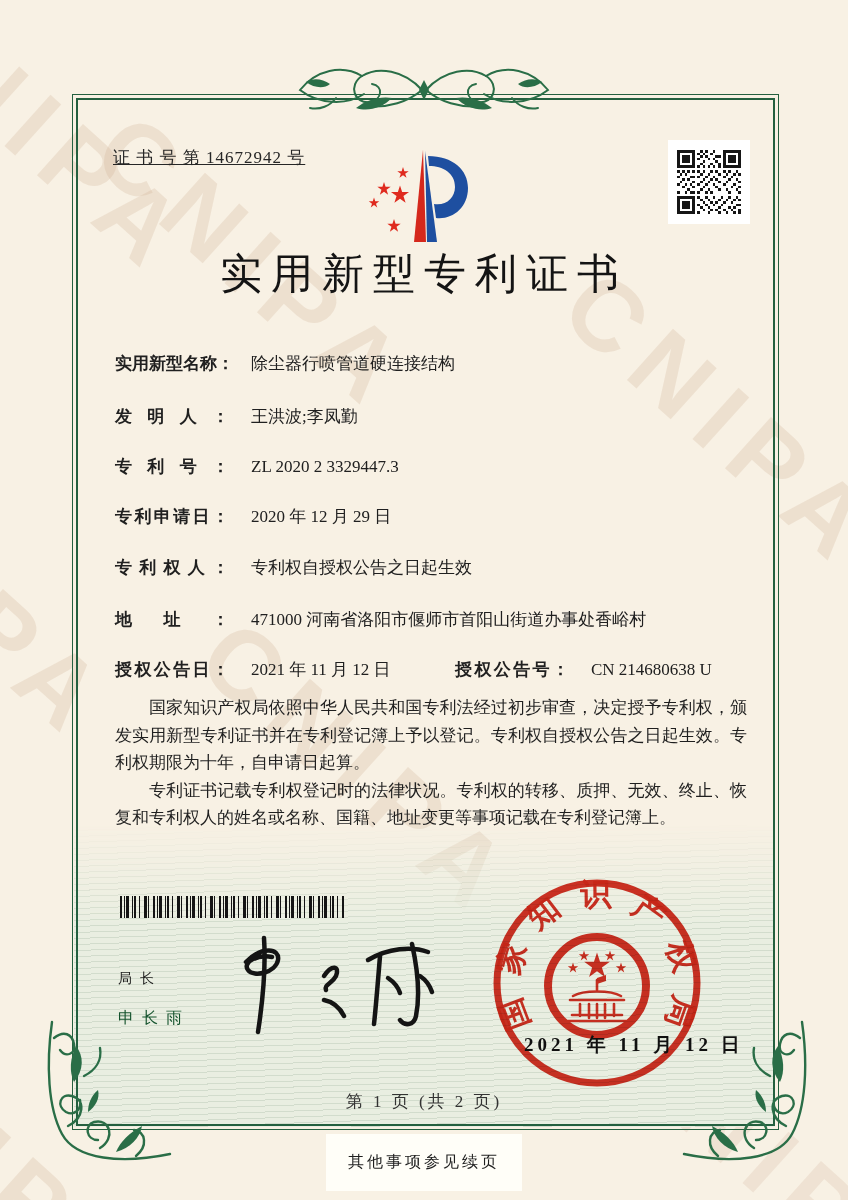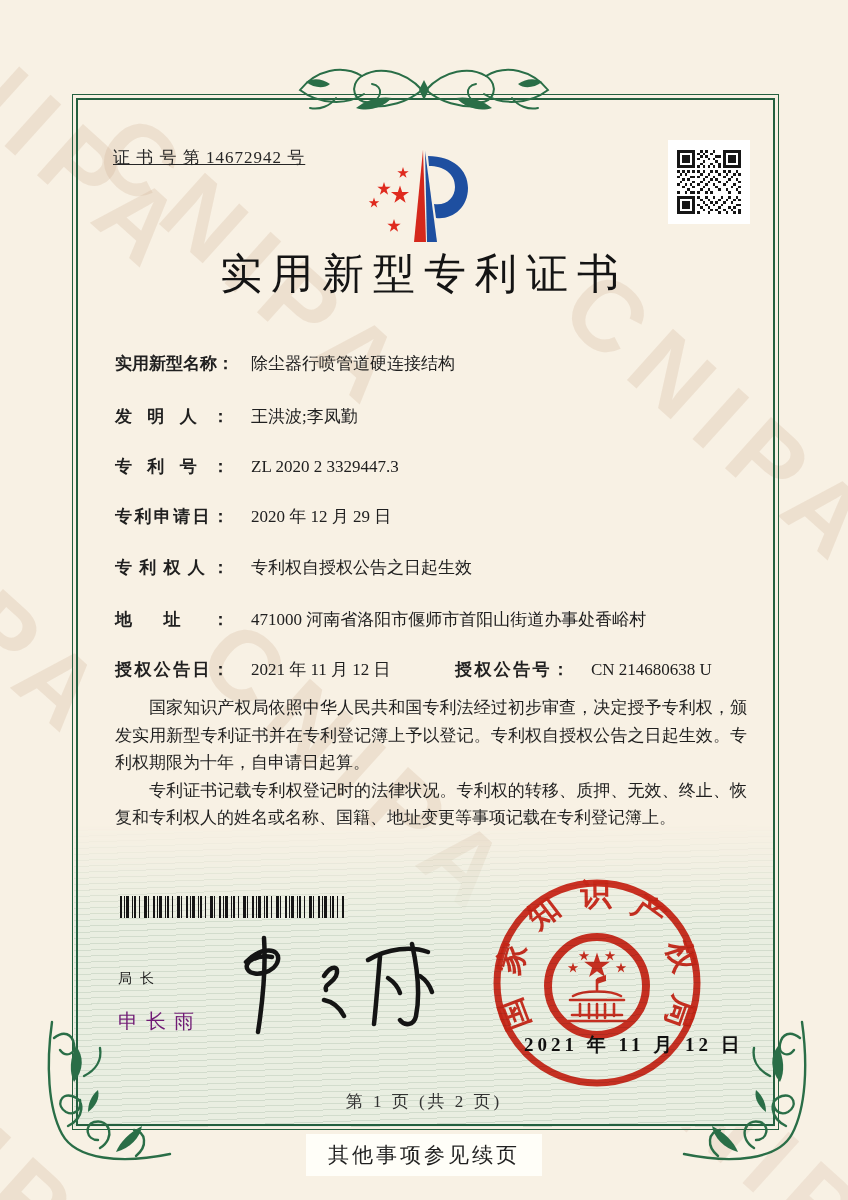--- a/index.html
+++ b/index.html
@@ -45,31 +45,31 @@
   .paras p{margin:0;text-indent:2em;}
 
   .barcode{position:absolute;left:120px;top:896px;width:224px;height:22px;
     background:repeating-linear-gradient(90deg,
       #151515 0 2px,transparent 2px 4px,#151515 4px 5px,transparent 5px 6px,
       #151515 6px 9px,transparent 9px 12px,#151515 12px 13px,transparent 13px 14px,
       #151515 14px 16px,transparent 16px 19px,#151515 19px 20px,transparent 20px 24px,
       #151515 24px 27px,transparent 27px 28px,#151515 28px 29px,transparent 29px 33px);}
 
   .sig-title{position:absolute;left:118px;top:970px;font-size:14px;letter-spacing:8px;color:#1c1c1c;}
-  .sig-name{position:absolute;left:118px;top:1008px;font-size:20px;letter-spacing:8px;color:#701a75;}
+  .sig-name{position:absolute;left:118px;top:1008px;font-size:16px;letter-spacing:8px;color:#14532d;}
   .signature{position:absolute;left:228px;top:926px;}
 
   .seal{position:absolute;left:488px;top:874px;width:218px;height:218px;mix-blend-mode:multiply;}
   .seal-date{position:absolute;left:524px;top:1032px;font-size:19px;letter-spacing:4px;color:#101010;
              font-weight:700;}
 
   .page-num{position:absolute;left:0;right:0;top:1090px;text-align:center;font-size:17px;
             letter-spacing:3px;color:#333;}
   .note-box{position:absolute;left:50%;top:1134px;transform:translateX(-50%);background:#fffef8;
-            padding:7px 22px;font-size:21px;letter-spacing:3px;color:#1f1f1f;}
+            padding:18px 22px;font-size:16px;letter-spacing:3px;color:#1f1f1f;}
 </style>
 </head>
 <body>
 
 <div class="page">
 
   <div class="wm wm1">CNIPA</div>
   <div class="wm wm2">CNIPA</div>
   <div class="wm wm3">CNIPA</div>
   <div class="wm wm4">CNIPA</div>

